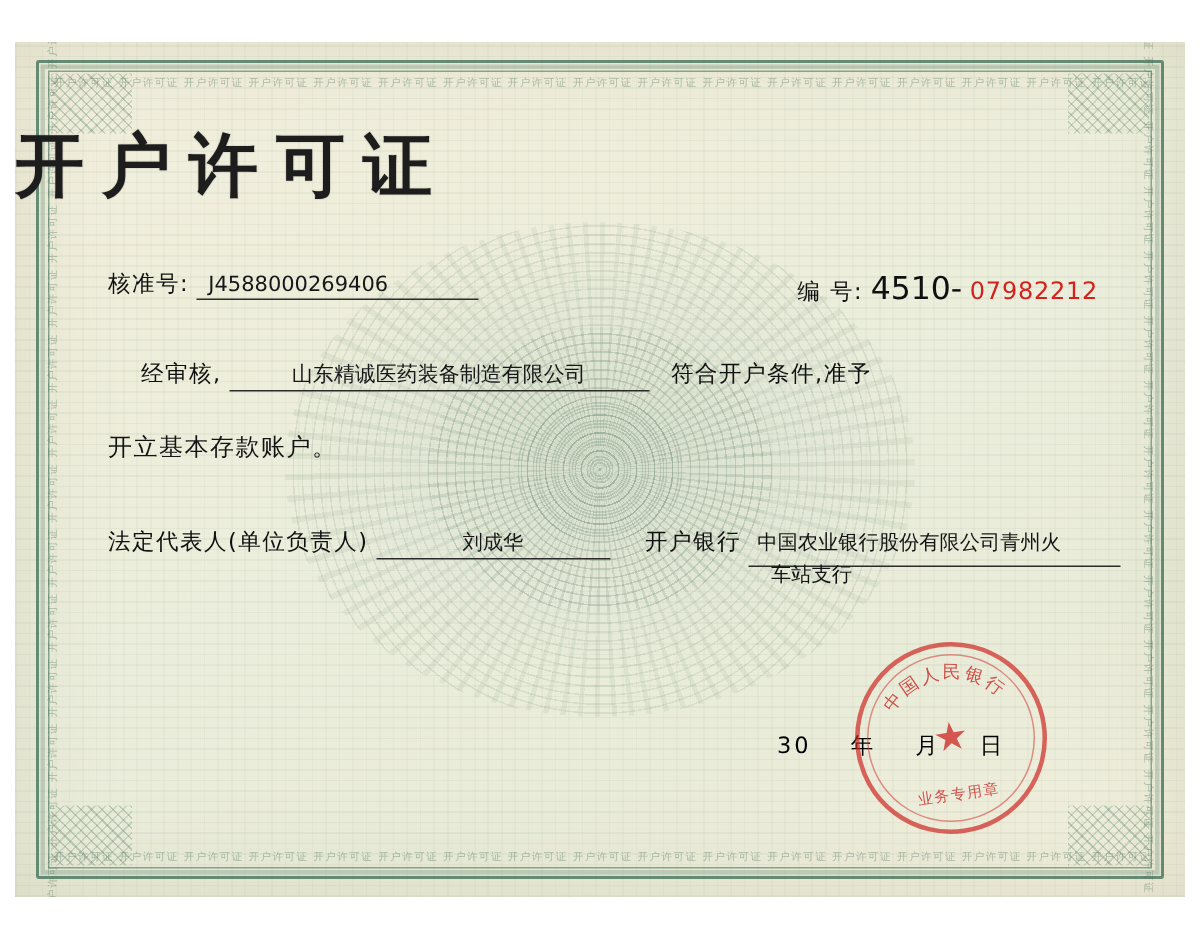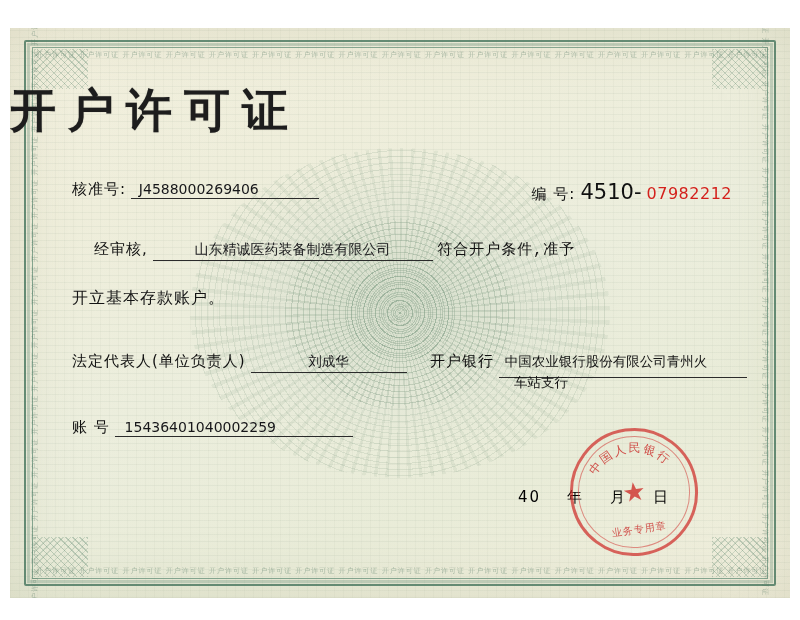--- a/index.html
+++ b/index.html
@@ -161,21 +161,21 @@
   .numberblock .lbl { font-size: 15px; color: #101010; letter-spacing: 1px; }
   .numberblock .prefix { font-size: 21px; color: #101010; }
   .numberblock .red {
     color: #d4211c;
     font-size: 16px;
     letter-spacing: 0.5px;
   }
 
   .para1 { left: 84px; top: 212px; }
   .para1 .fill { min-width: 272px; font-size: 14px; }
-  .para1 .tail { letter-spacing: 1px; font-family: Liberation Mono, monospace; }
+  .para1 .tail { margin-left: 10px; letter-spacing: 1px; }
 
   .para2 { left: 62px; top: 260px; letter-spacing: 1px; font-size: 16px; }
 
   .rep { left: 62px; top: 324px; }
   .rep .fill { min-width: 148px; font-size: 13.5px; }
 
   .bank { left: 420px; top: 324px; }
   .bank .bankname {
     display: inline-block;
     border-bottom: 1px solid #2b2b2b;
@@ -298,28 +298,24 @@
     </div>
 
     <div class="row para2">开立基本存款账户。</div>
 
     <div class="row bank">
       <span class="label">开户银行</span>
       <span class="bankname">中国农业银行股份有限公司青州火</span>
       <span class="bankline2">车站支行</span>
     </div>
 
-    <div class="row account">
-      <span class="label">账 号</span>
-      <span class="fill">15436401040002259</span>
-    </div>
 
 
     <div class="dateline">
-      <span>40</span><span class="gap"></span><span>年</span><span class="gap"></span><span>月</span><span class="gap"></span><span>日</span>
+      <span>30</span><span class="gap"></span><span>年</span><span class="gap"></span><span>月</span><span class="gap"></span><span>日</span>
     </div>
 
     <div class="seal">
       <div class="ring"></div>
       <svg class="arc" viewBox="0 0 122 122">
         <defs>
           <path id="arcpath" d="M 16,66 A 45,45 0 0 1 106,66"></path>
         </defs>
         <text>
           <textPath href="#arcpath" startOffset="50%" text-anchor="middle">中国人民银行</textPath>

